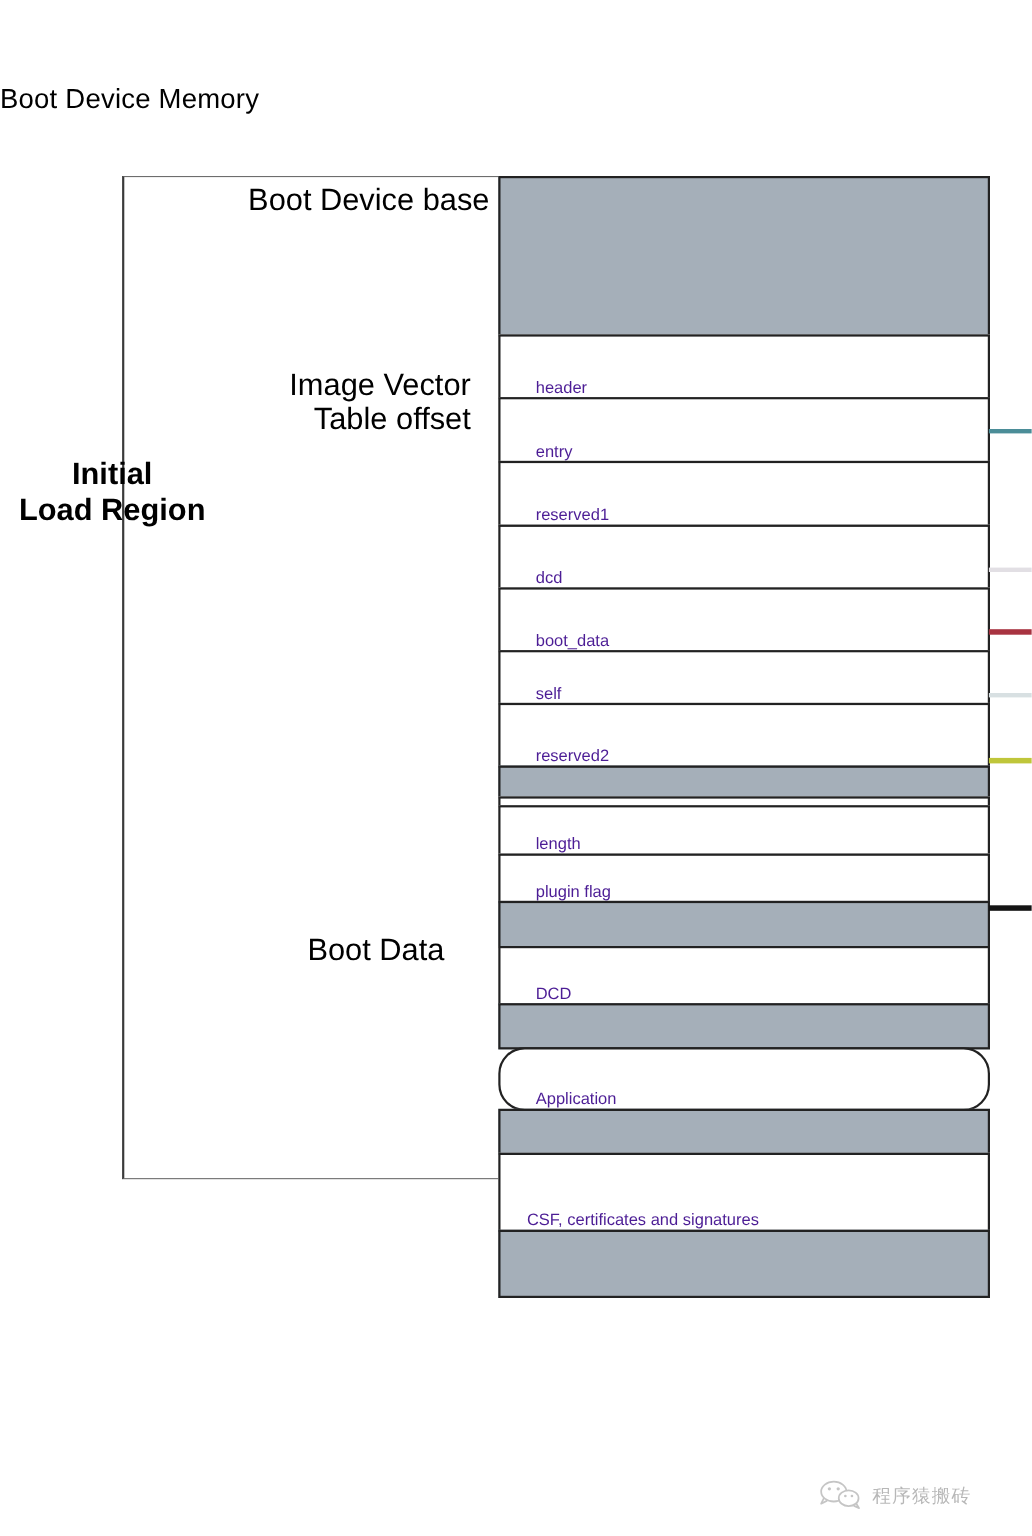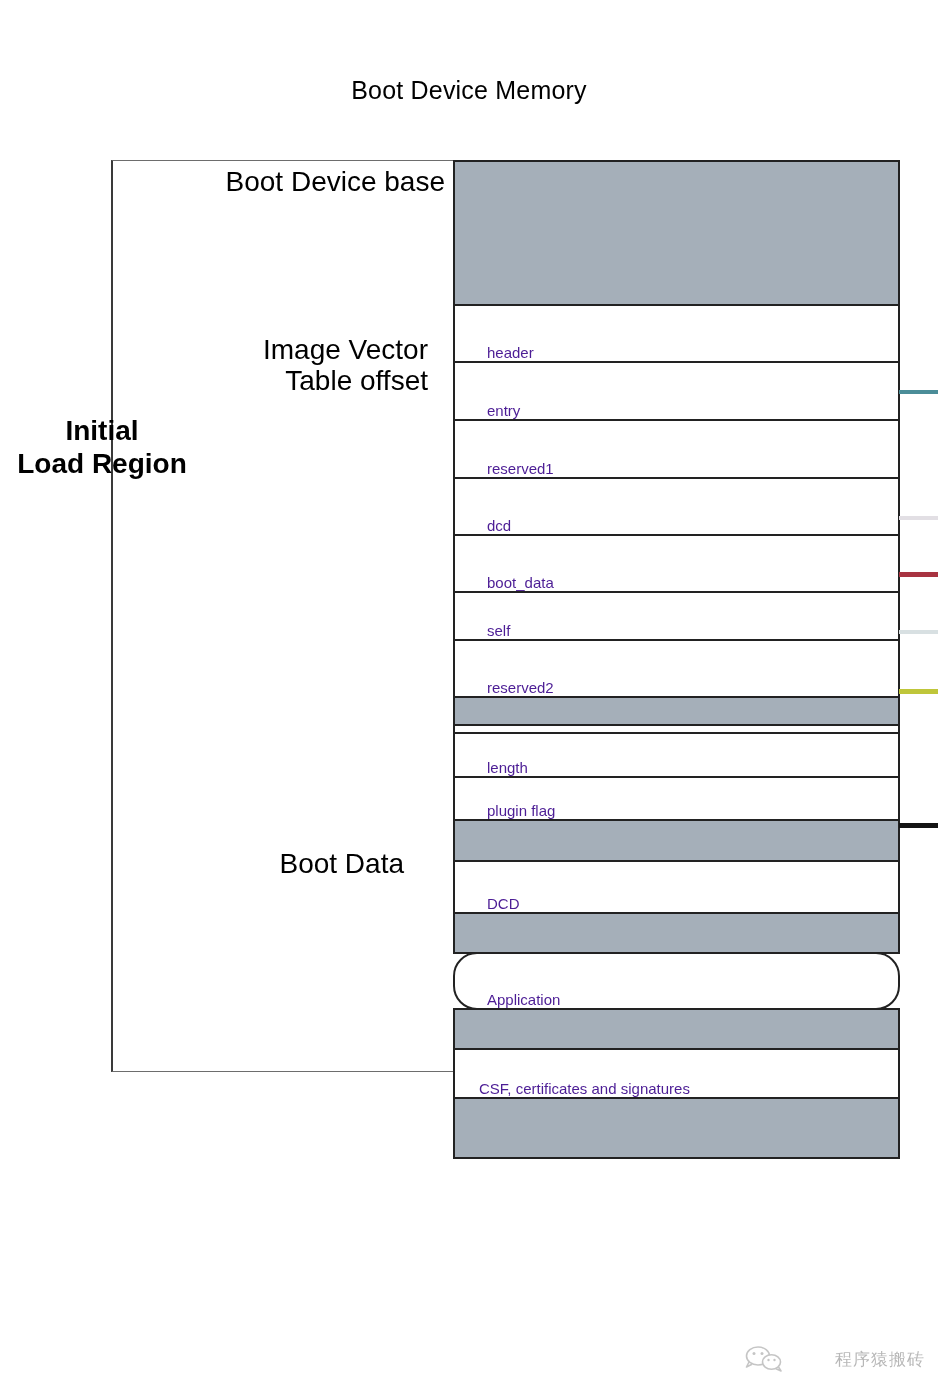--- a/index.html
+++ b/index.html
@@ -15,21 +15,20 @@
     color: #000000;
     overflow: hidden;
   }
 
   
   #diagram-title {
     position: absolute;
     left: 0;
     top: 76px;
     width: 938px;
-    text-align: center;
     font-size: 25px;
     letter-spacing: 0.2px;
     white-space: nowrap;
   }
 
   
   #load-region-bracket {
     position: absolute;
     left: 111px;
     top: 160px;
@@ -96,21 +95,20 @@
     display: flex;
     align-items: center;
     gap: 9px;
     opacity: 0.42;
   }
   #watermark .wm-text {
     font-size: 17px;
     color: #555555;
     letter-spacing: 1px;
     white-space: nowrap;
-    margin-left: 42px;
   }
   #watermark .wm-icon { display: block; }
 </style>
 </head>
 <body>
 
 <div id="diagram-title">Boot Device Memory</div>
 
 <div id="load-region-bracket"></div>
 
@@ -157,21 +155,21 @@
     </div>
     <div class="mem-row filled" style="height: 43px;"></div>
     <div class="mem-row" style="height: 54px;">
       <span>DCD</span>
     </div>
     <div class="mem-row filled" style="height: 42px;"></div>
     <div class="mem-row" style="height: 58px; border-radius: 24px;">
       <span>Application</span>
     </div>
     <div class="mem-row filled" style="height: 42px;"></div>
-    <div class="mem-row" style="height: 51px; padding-left: 24px;">
+    <div class="mem-row" style="height: 72px; padding-left: 24px;">
       <span>CSF, certificates and signatures</span>
     </div>
     <div class="mem-row filled" style="height: 62px;"></div>
   </div>
 
 <div id="connector-layer">
     <div class="connector" style="top: 390px; background: rgb(75, 141, 152);"></div>
     <div class="connector" style="top: 516px; background: rgb(226, 223, 228);"></div>
     <div class="connector thick" style="top: 572px; background: rgb(168, 51, 65);"></div>
     <div class="connector" style="top: 630px; background: rgb(216, 224, 226);"></div>

